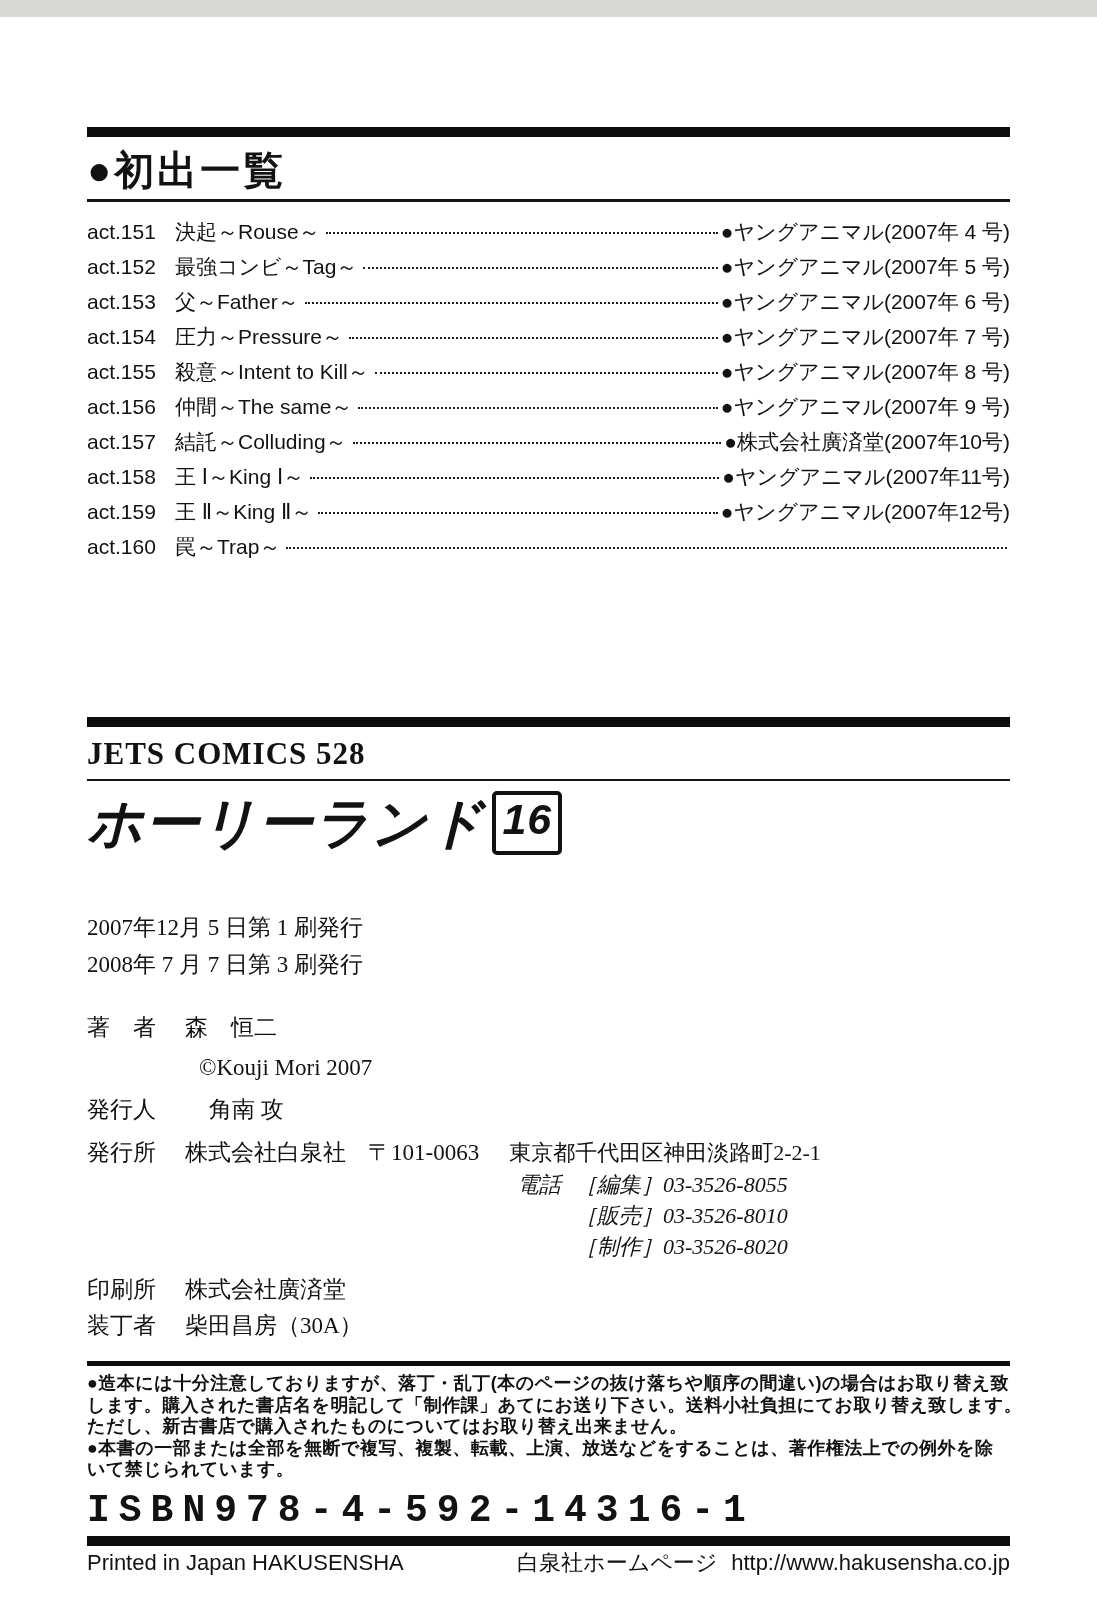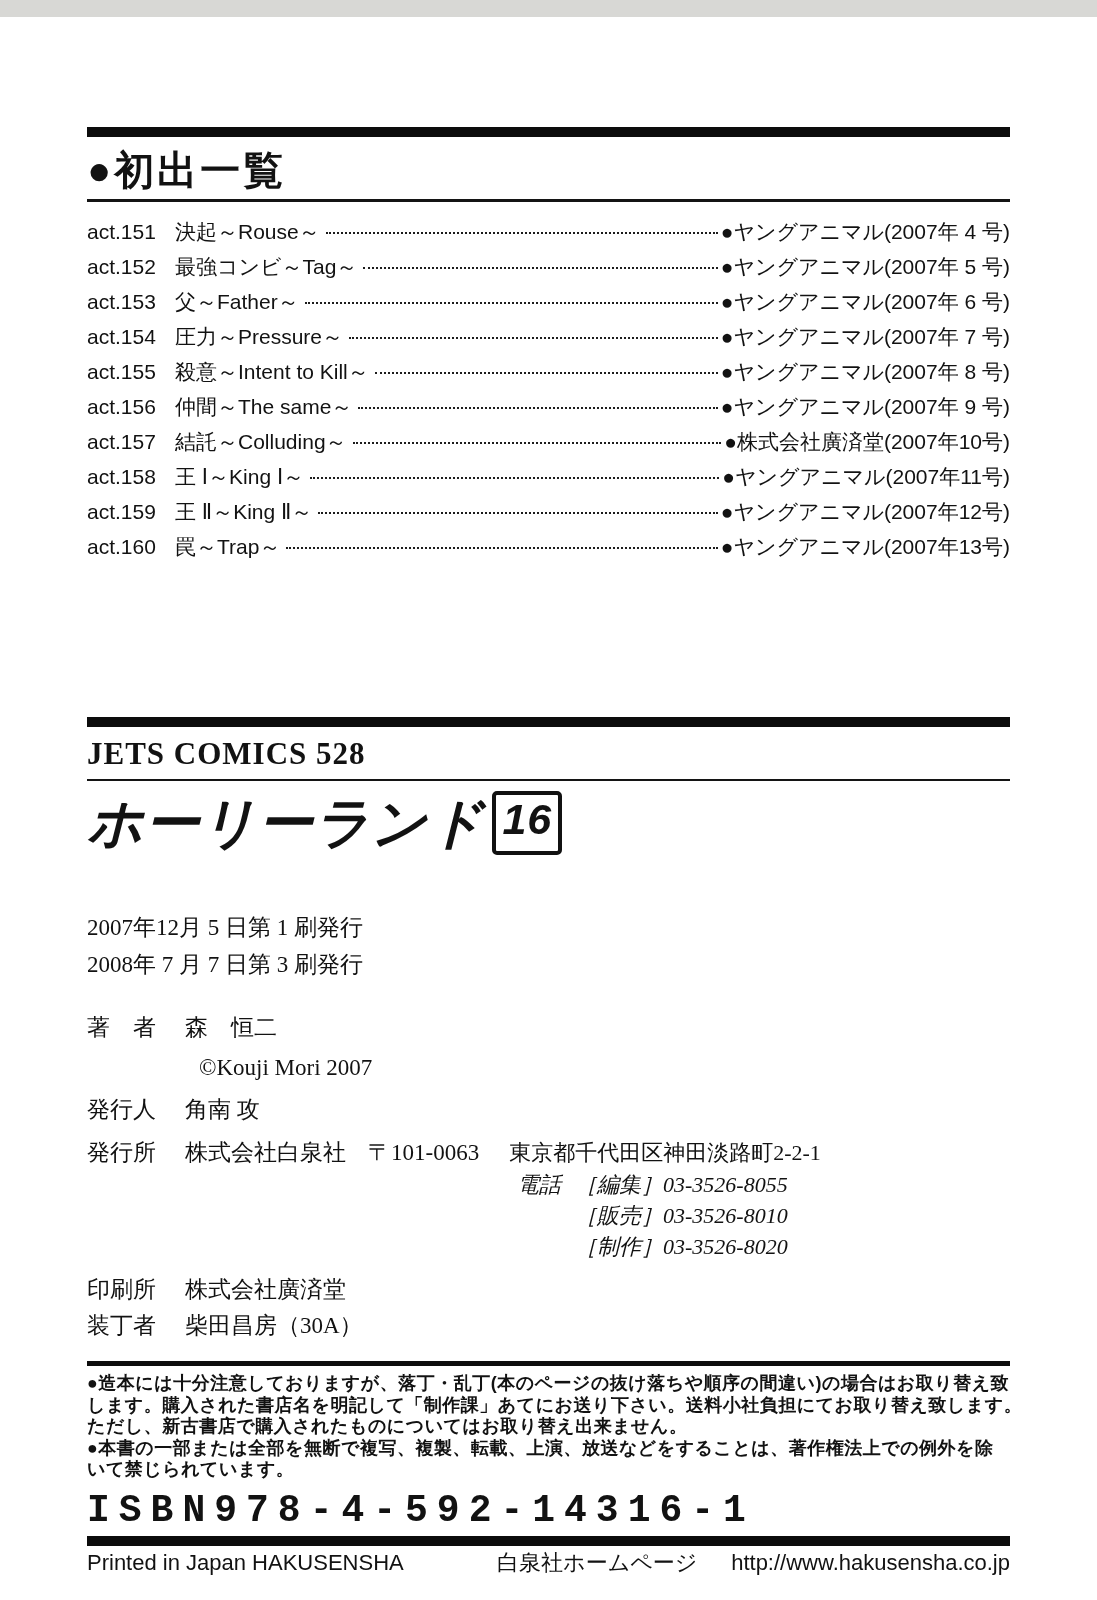--- a/index.html
+++ b/index.html
@@ -74,21 +74,21 @@
   }
 
   .serif-block { font-family: "Liberation Serif", "DejaVu Serif", serif; }
   .printings { margin-top: 54px; font-size: 23px; line-height: 37px; }
 
   .credits { margin-top: 30px; font-size: 23px; }
   .credit-row { display: flex; line-height: 30px; }
   .credit-label { width: 98px; flex: none; }
   .credit-value { white-space: pre; }
   .row-copyright { margin-top: 10px; padding-left: 112px; }
-  .row-pubperson { margin-top: 12px; }
+  .row-pubperson { margin-top: 12px; gap: 24px; }
   .row-publisher { margin-top: 13px; }
   .credit-postal { margin-left: 22px; white-space: pre; }
   .credit-address { margin-left: 30px; white-space: pre; font-size: 22px; }
   .phone-row { display: flex; line-height: 29px; margin-top: 2px; padding-left: 430px; font-size: 22px; font-style: italic; }
   .tel-label { width: 58px; flex: none; }
   .tel-dept { width: 88px; flex: none; }
   .row-printer { margin-top: 14px; }
   .row-designer { margin-top: 6px; }
 
   .notice-rule { margin-top: 20px; border-top: 5px solid #0d0d0d; }
@@ -112,21 +112,21 @@
   #bar-isbn { margin-top: 4px; }
 
   .footer {
     margin-top: 4px;
     display: flex;
     justify-content: space-between;
     align-items: baseline;
     font-size: 22px;
     line-height: 26px;
   }
-  .footer-right { display: flex; gap: 34px; text-align: right; }
+  .footer-right { display: flex; gap: 14px; text-align: right; }
 </style>
 </head>
 <body>
 
 <div class="page">
   <div class="content">
 
     <div class="bar" id="bar-top"></div>
 
     <h1 class="toc-heading">●初出一覧</h1>
@@ -184,21 +184,20 @@
       <div class="toc-row">
         <span class="toc-act">act.159</span>
         <span class="toc-title">王 Ⅱ～King Ⅱ～</span>
         <span class="toc-leader"></span>
         <span class="toc-source">●ヤングアニマル(2007年12号)</span>
       </div>
       <div class="toc-row">
         <span class="toc-act">act.160</span>
         <span class="toc-title">罠～Trap～</span>
         <span class="toc-leader"></span>
-        <span class="toc-source">●ヤングアニマル(2007年13号)</span>
       </div>
     </div>
 
     <div class="bar" id="bar-jets"></div>
     <div class="jets-label">JETS COMICS 528</div>
     <div class="rule-jets"></div>
 
     <div class="book-title">
       <span>ホーリーランド</span>
       <span class="vol-box">16</span>

